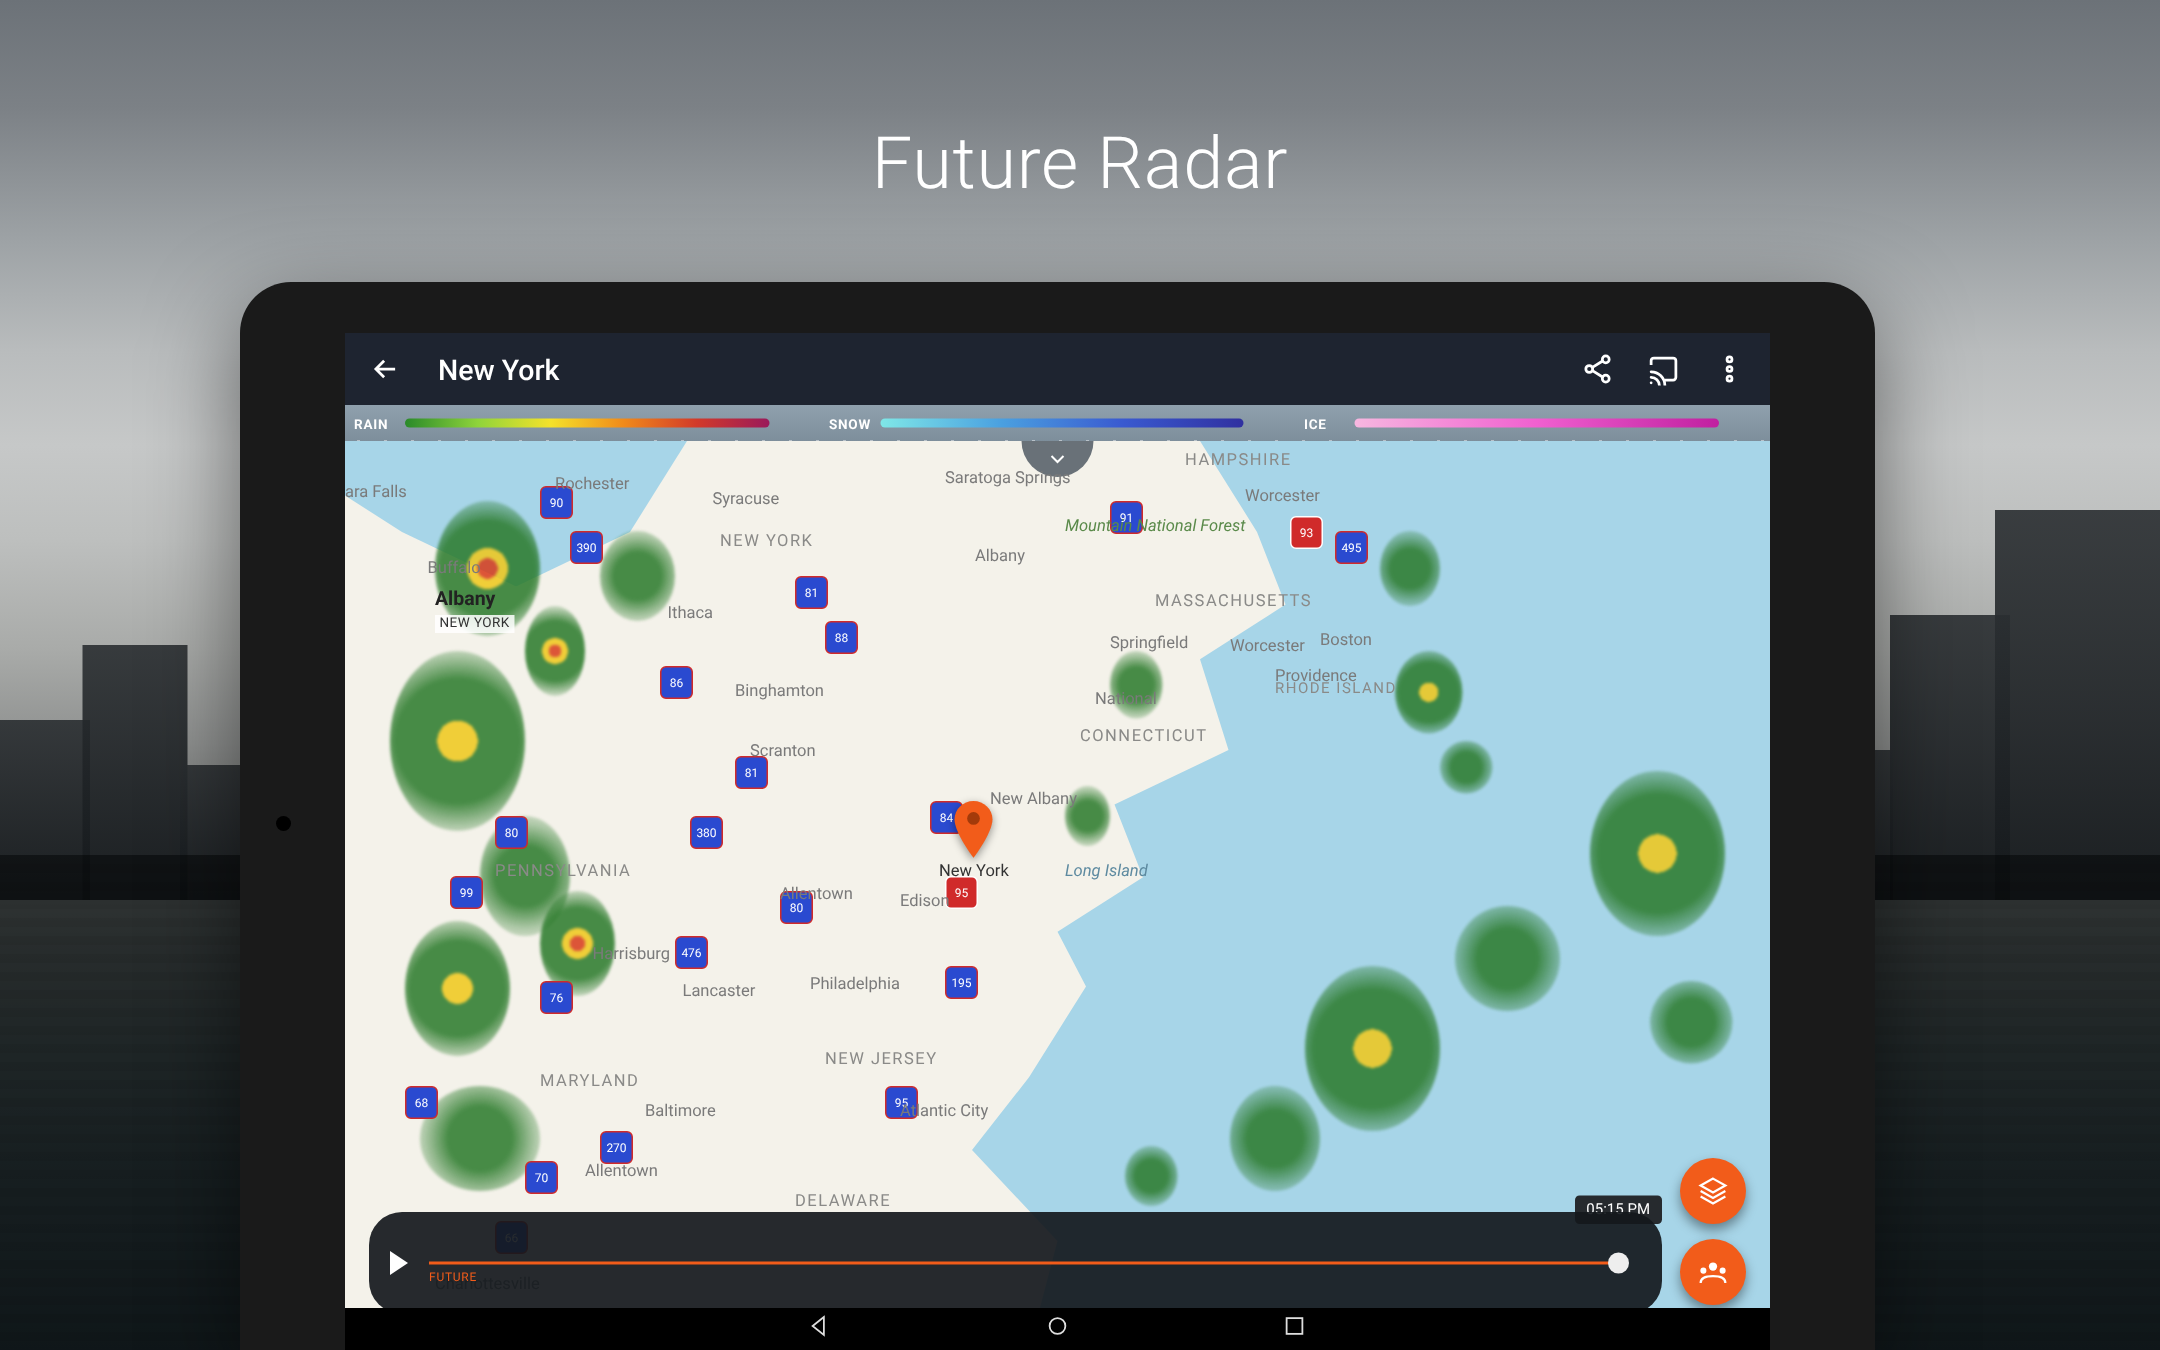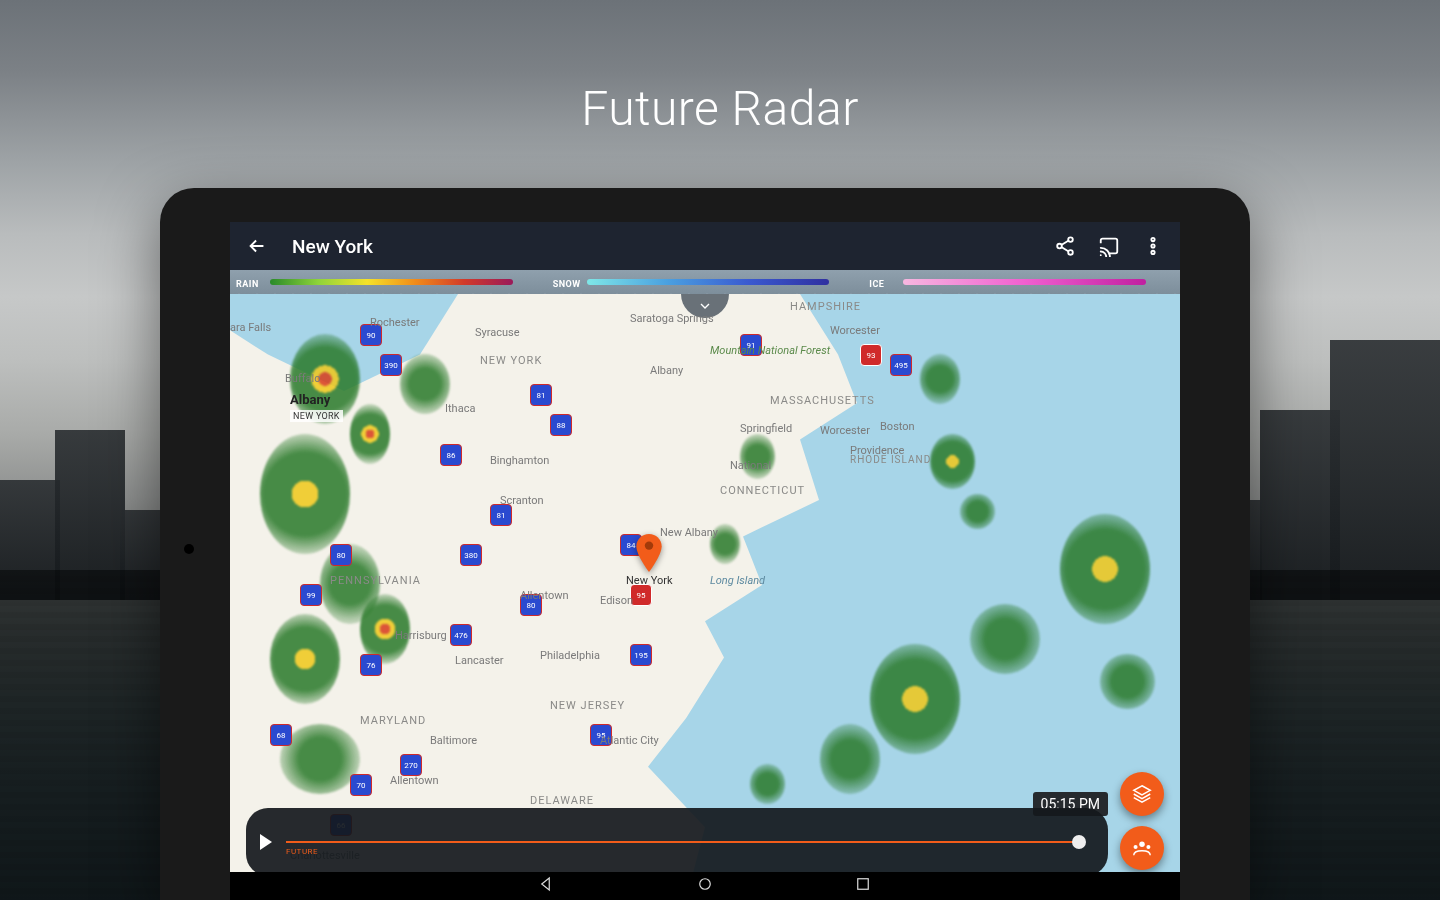--- a/index.html
+++ b/index.html
@@ -87,21 +87,21 @@
           display:flex;align-items:center;justify-content:center;cursor:pointer}
   .handle svg{width:16px;height:16px;stroke:#fff;fill:none;stroke-width:2}
 
   
   .fab{position:absolute;right:16px;width:44px;height:44px;border-radius:50%;background:#f25c1a;
        display:flex;align-items:center;justify-content:center;box-shadow:0 4px 8px rgba(0,0,0,.4);cursor:pointer}
   .fab.top{bottom:84px}
   .fab.bot{bottom:30px}
   .fab svg{width:22px;height:22px;fill:#fff}
 
-  .timechip{position:absolute;right:72px;bottom:84px;background:#262a2e;color:#fff;font-size:14px;
+  .timechip{position:absolute;right:72px;bottom:84px;background:#262a2e;color:#fff;font-size:10px;
             padding:4px 8px;border-radius:3px}
 
   
   .timeline{position:absolute;left:16px;right:72px;bottom:24px;height:44px;border-radius:22px;
             background:rgba(20,24,28,.92);display:flex;align-items:center;padding:12px 14px}
   .play{width:0;height:0;border-left:12px solid #fff;border-top:8px solid transparent;border-bottom:8px solid transparent;cursor:pointer}
   .track{flex:1;height:2px;background:#f25c1a;margin:0 14px;position:relative}
   .track .knob{position:absolute;right:-6px;top:-6px;width:14px;height:14px;border-radius:50%;background:#eee;cursor:pointer}
   .track .fut{position:absolute;left:0;top:6px;font-size:8px;color:#f25c1a;letter-spacing:.5px}
 

